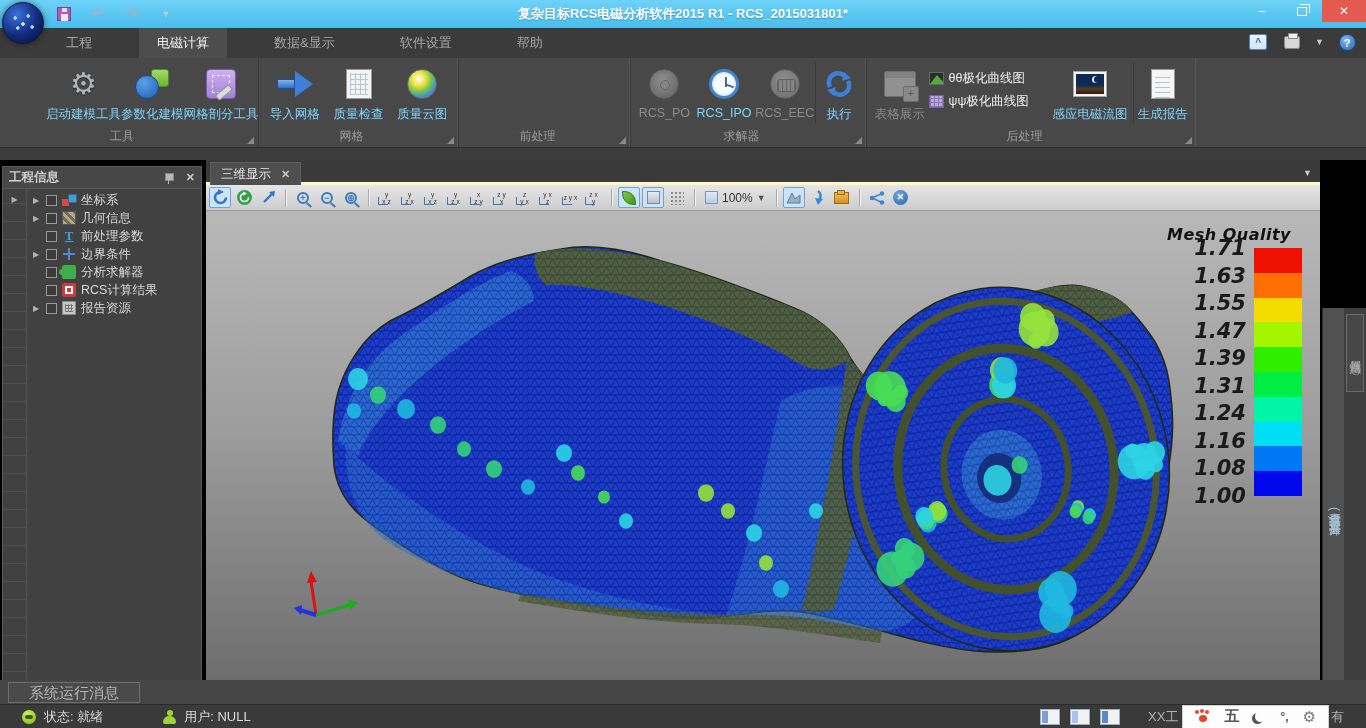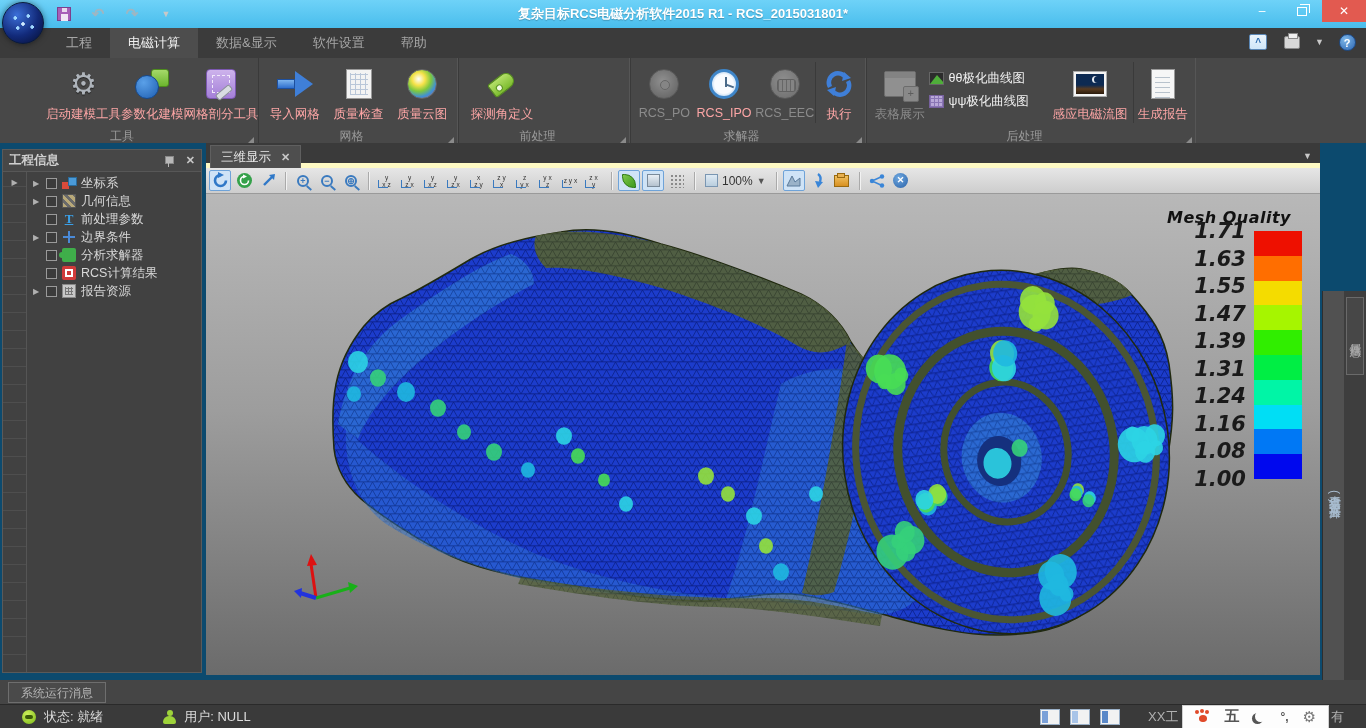--- a/index.html
+++ b/index.html
@@ -32,21 +32,21 @@
   #win-controls { position:absolute; right:0; top:0; height:22px; display:flex; }
   .winbtn { width:40px; height:22px; display:flex; align-items:center; justify-content:center;
     color:#fff; font-size:12px; }
   .winbtn.close { background:#e25a50; width:44px; }
   .restore-glyph { width:10px; height:9px; border:1.5px solid #fff; position:relative; }
   .restore-glyph:before { content:""; position:absolute; left:2px; top:-4px; width:9px; height:8px;
     border:1.5px solid #fff; border-bottom:none; border-left:none; }
 
   
   #menubar { position:absolute; left:0; top:28px; width:1366px; height:30px; background:#3b3b3b; }
-  .menutabs { position:absolute; left:48px; top:0; height:30px; display:flex; }
+  .menutabs { position:absolute; left:48px; top:0; height:30px; display:flex;gap:29px; }
   .mtab { padding:0 18px; height:30px; line-height:30px; font-size:13px; color:#a6a6a6; cursor:default; }
   .mtab.active { background:#4d4d4d; color:#f2f2f2; }
   #menu-right { position:absolute; right:8px; top:4px; display:flex; align-items:center; gap:12px; }
   .mr-btn { width:22px; height:20px; display:flex; align-items:center; justify-content:center; }
   .chevron-box { width:18px; height:16px; background:linear-gradient(#eaf4fc,#cfe6f8); border:1px solid #5b87b5;
     border-radius:2px; color:#2e6db0; font-size:10px; font-weight:bold; text-align:center; line-height:15px; }
   .printer { width:16px; height:13px; background:#d8d8d8; border:1px solid #8a8a8a; border-radius:2px; position:relative; }
   .printer:before { content:""; position:absolute; left:3px; top:-4px; width:8px; height:4px; background:#efefef; border:1px solid #8a8a8a; }
   .dd-arrow { color:#c8c8c8; font-size:9px; }
   .help-circle { width:17px; height:17px; border-radius:50%; background:radial-gradient(circle at 35% 30%, #7db7e8, #2d66b2);
@@ -55,21 +55,21 @@
   
   #ribbon { position:absolute; left:0; top:58px; width:1366px; height:90px; background:#484848;
     border-bottom:1px solid #2e2e2e; display:flex; }
   .rgroup { position:relative; height:100%; padding:4px 4px 16px 4px; display:flex; align-items:flex-start; }
   .rgroup + .rgroup { border-left:1px solid #3a3a3a; box-shadow:-1px 0 0 #565656 inset; }
   .rg-label { position:absolute; left:0; right:14px; bottom:2px; text-align:center; font-size:12px; color:#9b9b9b; }
   .rg-launcher { position:absolute; right:4px; bottom:3px; width:0; height:0;
     border-left:7px solid transparent; border-bottom:7px solid #8a8a8a; }
   .rbtn { width:86px; display:flex; flex-direction:column; align-items:center; gap:4px; padding-top:4px; cursor:default; }
   .rbtn .ric { height:36px; display:flex; align-items:center; justify-content:center; }
-  .rbtn .rlabel { font-size:12.5px; color:#fca5a5; white-space:nowrap; }
+  .rbtn .rlabel { font-size:12.5px; color:#7dd3fc; white-space:nowrap; }
   .rbtn.disabled .rlabel { color:#8b8b8b; }
   .rbtn.disabled .ric { opacity:.45; filter:grayscale(1); }
   
   .ic-gear { font-size:30px; color:#aeb4bb; line-height:32px; text-shadow:0 1px 1px #222; }
   .ic-param { position:relative; width:34px; height:30px; }
   .ic-param .sq { position:absolute; right:0; top:0; width:18px; height:18px; background:linear-gradient(#a5d96a,#6cb52e); border:1px solid #4e8c1d; border-radius:3px; }
   .ic-param .ci { position:absolute; left:0; bottom:0; width:24px; height:24px; border-radius:50%; background:radial-gradient(circle at 35% 30%, #5aa0e8, #1f5fb2); border:1px solid #164a8e; }
   .ic-mesh-tool { width:30px; height:30px; border-radius:4px; background:linear-gradient(#cdb3ec,#a47fd8); border:1px solid #7b57b0; position:relative; }
   .ic-mesh-tool:before { content:""; position:absolute; left:5px; top:5px; right:5px; bottom:5px; border:1px dashed #f0e8fa; }
   .ic-mesh-tool:after { content:""; position:absolute; right:2px; bottom:2px; width:16px; height:5px; background:#d9dde2; border:1px solid #8b9198; transform:rotate(-40deg); border-radius:2px; }
@@ -105,21 +105,21 @@
   .small2 { display:flex; flex-direction:column; gap:6px; padding-top:8px; width:128px; }
   .small2 .srow { display:flex; align-items:center; gap:5px; }
   .small2 .srow .slabel { font-size:12.5px; color:#f0f0f0; white-space:nowrap; }
   .ic-theta { width:15px; height:13px; background:#2c2c2c; border:1px solid #666; position:relative; overflow:hidden; }
   .ic-theta:before { content:""; position:absolute; left:0; bottom:0; width:0; height:0; border-left:7px solid transparent; border-right:8px solid transparent; border-bottom:9px solid #4fae3a; }
   .ic-psi { width:15px; height:13px; background:#b9a8d8; border:1px solid #77619e;
     background-image:repeating-linear-gradient(0deg,#8a76b5 0 1px,transparent 1px 4px),repeating-linear-gradient(90deg,#8a76b5 0 1px,transparent 1px 4px); }
   .exec-svg { width:30px; height:30px; }
 
   
-  #main { position:absolute; left:0; top:143px; width:1366px; height:564px; background:#0c4a6e; }
+  #main { position:absolute; left:0; top:160px; width:1366px; height:564px; background:#000000; }
 
   
   #project-panel { position:absolute; left:2px; top:6px; width:200px; height:524px;
     background:#414141; border:1px solid #5a5a5a; }
   #pp-header { height:22px; background:#474747; border-bottom:1px solid #575757; display:flex; align-items:center; padding:0 6px; }
   #pp-title { flex:1; font-size:12.5px; color:#cfcfcf; font-weight:bold; }
   .pin-icon { width:10px; height:12px; position:relative; margin-right:12px; }
   .pin-icon:before { content:""; position:absolute; left:1px; top:1px; width:7px; height:6px; background:#b8b8b8; border:1px solid #888; }
   .pin-icon:after { content:""; position:absolute; left:4px; top:7px; width:1.5px; height:5px; background:#b8b8b8; }
   .x-glyph { color:#c8c8c8; font-size:11px; font-weight:bold; }
@@ -141,21 +141,21 @@
   .ti-solver { background:#3fae4a; border-radius:2px; }
   .ti-solver:before { content:""; position:absolute; left:-3px; top:4px; width:6px; height:6px; border-radius:50%; background:#3fae4a; }
   .ti-rcs { background:#d03a3a; border-radius:2px; }
   .ti-rcs:before { content:""; position:absolute; inset:3px; border:2px solid #fff; }
   .ti-report { background:#c8c8c8; border:1px solid #888; }
   .ti-report:before { content:""; position:absolute; inset:2px;
     background:repeating-linear-gradient(0deg,#777 0 1px,transparent 1px 3px),repeating-linear-gradient(90deg,#777 0 1px,transparent 1px 3px); }
 
   
   #center { position:absolute; left:206px; top:0; width:1114px; height:532px; }
-  #tabstrip { position:absolute; left:0; top:0; width:100%; height:25px; background:#3a3a3a; border-bottom:5px solid #fef9c3; }
+  #tabstrip { position:absolute; left:0; top:0; width:100%; height:25px; background:#3a3a3a; border-bottom:3px solid #fef9c3; }
   .vtab { position:absolute; left:4px; top:2px; height:23px; background:#4e4e4e; border:1px solid #5f5f5f; border-bottom:none;
     display:flex; align-items:center; gap:10px; padding:0 10px; font-size:12.5px; color:#e8e8e8; }
   #tab-dd { position:absolute; right:8px; top:8px; color:#c8c8c8; font-size:9px; }
   #vp-toolbar { position:absolute; left:0; top:25px; width:100%; height:26px;
     background:linear-gradient(#e6e6e6,#cdcdcd); border-bottom:1px solid #9a9a9a; display:flex; align-items:center; padding:0 3px; gap:2px; }
   .tb-sep { width:1px; height:18px; background:#aaa; margin:0 4px; box-shadow:1px 0 0 #f2f2f2; }
   .tbtn { width:22px; height:21px; border-radius:2px; display:flex; align-items:center; justify-content:center; font-size:12px; color:#444; }
   .tbtn.pressed { background:#cfe3f6; border:1px solid #6fa3d8; }
   .rot-svg,.ref-svg { width:17px; height:17px; }
   .mag { width:12px; height:12px; border:2px solid #3a7abf; border-radius:50%; position:relative; font-size:9px; font-weight:bold; color:#3a7abf; text-align:center; line-height:9px; }
@@ -197,22 +197,22 @@
   
   #results-bar { position:absolute; left:1322px; top:148px; width:22px; height:532px; background:#515151; border-left:1px solid #2e2e2e; }
   #results-text { position:absolute; left:3px; top:195px; writing-mode:vertical-rl; font-size:12px; color:#a9bdd0; letter-spacing:1px; }
   #side-strip { position:absolute; left:1344px; top:148px; width:22px; height:532px; background:#3e3e3e; }
   #prop-tab { position:absolute; left:2px; top:6px; width:18px; height:78px; border:1px solid #6a6a6a; background:#474747;
     display:flex; align-items:center; justify-content:center; }
   #prop-tab span { writing-mode:vertical-rl; font-size:11.5px; color:#a8a8a8; letter-spacing:1px; }
 
   
   #msg-strip { position:absolute; left:0; top:680px; width:1366px; height:24px; background:#454545; }
-  #msg-tab { position:absolute; left:8px; top:2px; height:21px; padding:0 12px; border:1px solid #6e6e6e;
-    font-size:12px; color:#b5b5b5; line-height:20px; background:#4a4a4a; }
+  #msg-tab { position:absolute; left:8px; top:2px; height:21px; padding:0 20px; border:1px solid #6e6e6e;
+    font-size:15px; color:#b5b5b5; line-height:20px; background:#4a4a4a; }
   #statusbar { position:absolute; left:0; top:704px; width:1366px; height:24px; background:#3a3a3a; border-top:1px solid #2a2a2a;
     display:flex; align-items:center; font-size:13px; color:#dcdcdc; }
   .st-ic { width:14px; height:14px; border-radius:50%; background:radial-gradient(circle at 38% 30%, #cdf05a, #7ab818); margin:0 8px 0 22px; position:relative; }
   .st-ic:before { content:""; position:absolute; left:3px; top:5px; width:8px; height:4px; border-radius:2px; background:#3a5a08; }
   .user-ic { width:13px; height:14px; position:relative; margin:0 8px 0 60px; }
   .user-ic:before { content:""; position:absolute; left:3.5px; top:0; width:6px; height:6px; border-radius:50%; background:#9ed33a; }
   .user-ic:after { content:""; position:absolute; left:0; top:6px; width:13px; height:8px; border-radius:6px 6px 2px 2px; background:#9ed33a; }
   #sb-right { margin-left:auto; display:flex; align-items:center; height:100%; }
   .lay-ic { width:20px; height:16px; background:#f2f2f2; border:1px solid #9ab0c8; margin-right:10px; position:relative; }
   .lay-ic:before { content:""; position:absolute; left:1px; top:1px; bottom:1px; width:6px; background:#7aa0d8; }
@@ -328,26 +328,20 @@
     <div class="rbtn" style="width:66px;">
       <div class="ric">
           <div class="ic-sphere"></div>
         </div>
       <div class="rlabel">质量云图</div>
     </div>
     <div class="rg-label">网格</div>
     <div class="rg-launcher"></div>
   </div>
   <div class="rgroup" style="width:172px;">
-    <div class="rbtn" style="width:78px;">
-      <div class="ric">
-          <div class="ic-tag"></div>
-        </div>
-      <div class="rlabel">探测角定义</div>
-    </div>
     <div class="rg-label">前处理</div>
     <div class="rg-launcher"></div>
   </div>
   <div class="rgroup" style="width:236px;">
     <div class="rbtn disabled" style="width:60px;">
       <div class="ric">
           <div class="ic-disc"></div>
         </div>
       <div class="rlabel">RCS_PO</div>
     </div>

